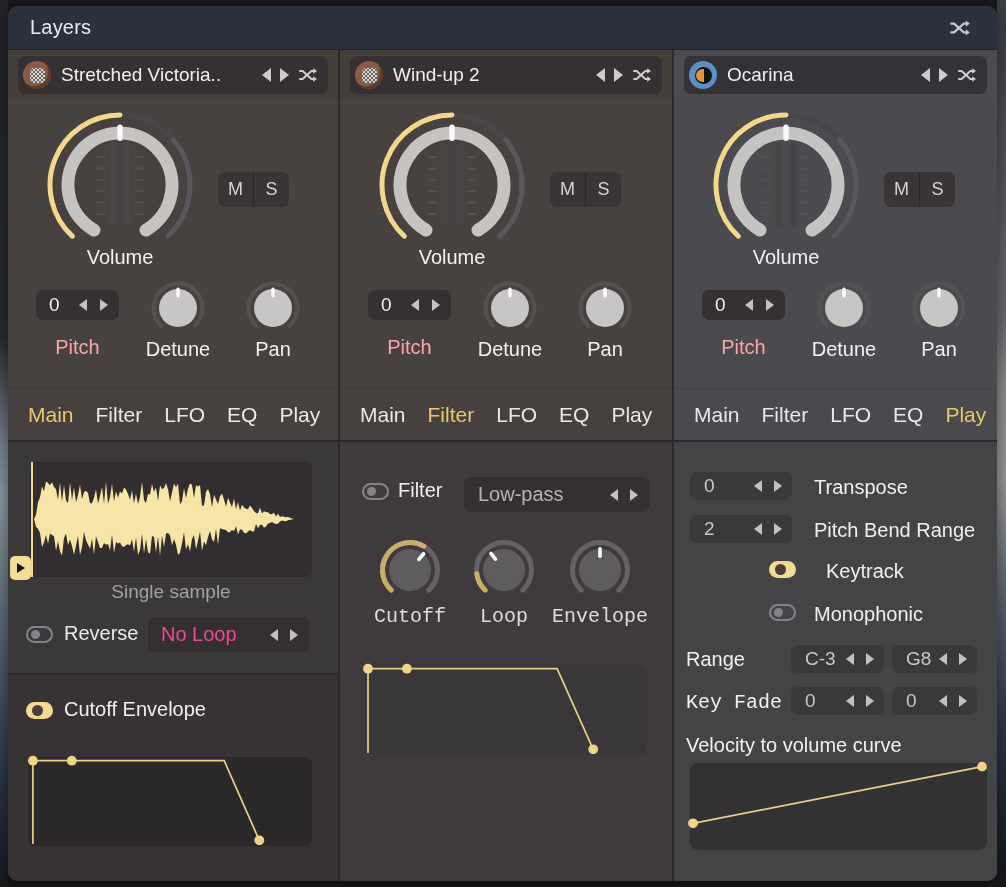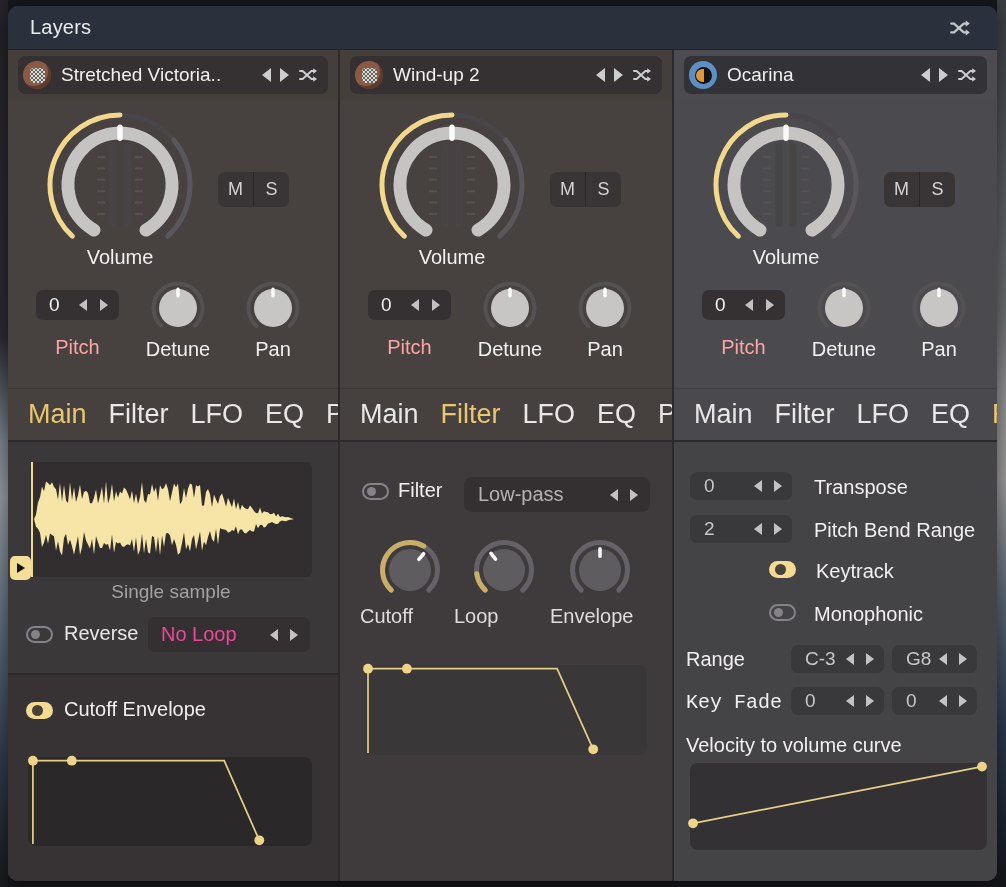--- a/index.html
+++ b/index.html
@@ -80,21 +80,21 @@
   .pitch-stepper .tri + .tri { margin-left:13px; }
   .pitch-label { position:absolute; left:28px; top:236px; width:83px; text-align:center; font-size:20px; color:#fca5a5; }
   .smallknob { position:absolute; width:56px; height:56px; cursor:pointer; }
   .k-detune { left:142px; top:180px; } .k-pan { left:237px; top:180px; }
   .sk-label { position:absolute; top:238px; width:120px; text-align:center; font-size:20px; color:#f2f0f0; }
   .l-detune { left:110px; } .l-pan { left:205px; }
 
   .tabs { height:54px; flex:none; display:flex; align-items:center; gap:22px; padding-left:20px;
           background:#46413f; border-top:1px solid rgba(0,0,0,.10); border-bottom:2px solid #2b292b; }
   .col.cool .tabs { background:#4a494d; }
-  .tab { font-size:27px; color:#e9e7e8; cursor:pointer; }
+  .tab { font-size:21px; color:#e9e7e8; cursor:pointer; }
   .tab.active { color:#eac76f; }
 
   .content { flex:1; position:relative; }
   .content-a { background:#3b3839; }
   .content-b { background:#3f3b3d; }
   .content-c { background:#444346; }
 
   
   .wavepanel { position:absolute; left:22px; top:20px; width:282px; height:115px; background:#322e30; border-radius:6px; }
   .wavepanel svg { position:absolute; left:0; top:0; width:100%; height:100%; }
@@ -124,40 +124,40 @@
 
   
   .flt-toggle { position:absolute; left:22px; top:41px; }
   .flt-label { position:absolute; left:58px; top:37px; font-size:20px; color:#f0eeef; }
   .flt-drop { position:absolute; left:124px; top:35px; width:186px; height:35px; background:#343031; border-radius:8px;
               display:flex; align-items:center; padding:0 12px 0 14px; cursor:pointer; }
   .flt-drop .dval { font-size:20px; color:#b5b2b4; }
   .flt-drop .tri { margin-left:auto; } .flt-drop .tri + .tri { margin-left:12px; }
   .midknob { position:absolute; width:64px; height:64px; cursor:pointer; top:96px; }
   .mk-0 { left:38px; } .mk-1 { left:132px; } .mk-2 { left:228px; }
-  .mk-label { position:absolute; top:163px; width:100px; font-size:20px; color:#dedcdd; }
+  .mk-label { position:absolute; top:163px; width:100px; text-align:center; font-size:20px; color:#dedcdd;font-family:Liberation Mono, monospace; }
   .ml-0 { left:20px; } .ml-1 { left:114px; } .ml-2 { left:210px; }
   .g-env2 { left:25px; top:223px; width:282px; height:90px; background:#3a3739; }
 
   
   .p-stepper { position:absolute; height:28px; background:#39383b; border-radius:7px;
                display:flex; align-items:center; padding:0 10px 0 14px; }
   .p-stepper .sval { font-size:19px; color:#c9c7c8; min-width:26px; }
   .p-stepper .tri { margin-left:auto; } .p-stepper .tri + .tri { margin-left:12px; }
   .ps-transpose { left:16px; top:30px; width:102px; }
   .ps-pbr { left:16px; top:73px; width:102px; }
   .ps-rlow { left:117px; top:203px; width:93px; }
   .ps-rhigh { left:218px; top:203px; width:85px; }
   .ps-kflow { left:117px; top:245px; width:93px; }
   .ps-kfhigh { left:218px; top:245px; width:85px; }
   .p-label { position:absolute; font-size:20px; color:#f1eff0; }
   .pl-transpose { left:140px; top:34px; }
   .pl-pbr { left:140px; top:77px; }
   .kt-toggle { left:95px; top:119px; position:absolute; }
-  .pl-keytrack { left:142px; top:118px; }
+  .pl-keytrack { left:152px; top:118px; }
   .mono-toggle { left:95px; top:162px; position:absolute; }
   .pl-mono { left:140px; top:161px; }
   .pl-range { left:12px; top:206px;text-align:center; }
   .pl-keyfade { left:12px; top:249px;font-family:Liberation Mono, monospace; }
   .pl-velcurve { left:12px; top:292px; }
   .g-vel { left:16px; top:321px; width:297px; height:87px; background:#333134; }
 
   .shuffle-svg { display:block; }
 </style>
 </head>

